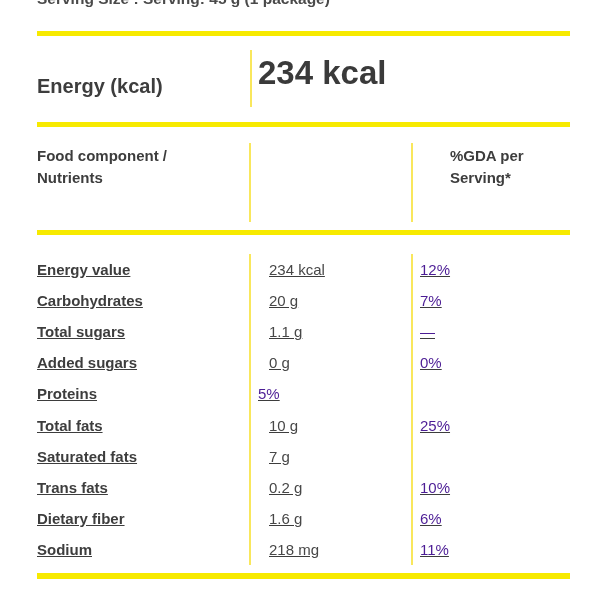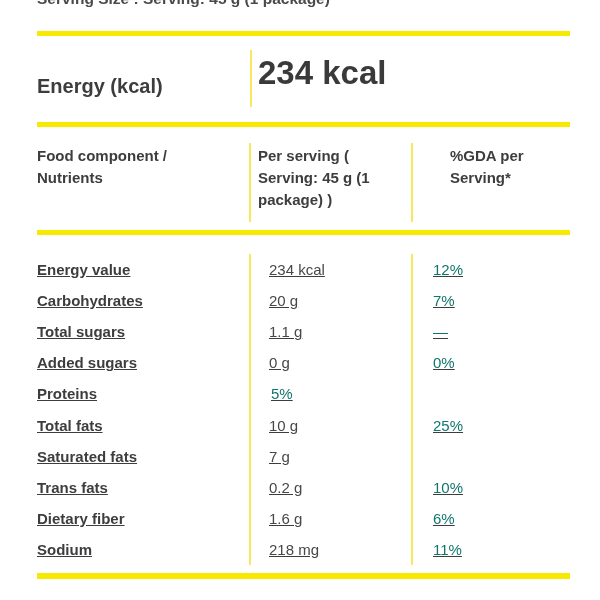--- a/index.html
+++ b/index.html
@@ -101,43 +101,42 @@
     font-weight: 700;
   }
   .row .c2 {
     width: 162px;
     padding-left: 20px;
     font-weight: 400;
     color: #474747;
   }
   .row .c3 {
     flex: 1;
-    padding-left: 22px;
+    padding-left: 9px;
     font-weight: 400;
-    color: #0f766e;
+    color: #4c1d95;
   }
 </style>
 </head>
 <body>
 
 <div class="page">
 
   <div class="top-note">Serving Size : Serving: 45 g (1 package)</div>
 
   <div class="bar bar-top" style="background: rgb(247, 234, 0);"></div>
 
   <div class="energy-label">Energy (kcal)</div>
   <div class="vdiv vdiv-energy" style="background: rgb(249, 231, 92);"></div>
   <div class="energy-value">234 kcal</div>
 
   <div class="bar bar-energy" style="background: rgb(247, 234, 0);"></div>
 
   <div class="hdr hdr-1">Food component / Nutrients</div>
   <div class="vdiv vdiv-h1" style="background: rgb(249, 231, 92);"></div>
-  <div class="hdr hdr-2">Per serving ( Serving: 45 g (1 package) )</div>
   <div class="vdiv vdiv-h2" style="background: rgb(249, 231, 92);"></div>
   <div class="hdr hdr-3">%GDA per Serving*</div>
 
   <div class="bar bar-header" style="background: rgb(247, 234, 0);"></div>
 
   <div class="vdiv vdiv-d1" style="background: rgb(249, 231, 92);"></div>
   <div class="vdiv vdiv-d2" style="background: rgb(249, 231, 92);"></div>
 
   <div class="rows">
       <div class="row">

